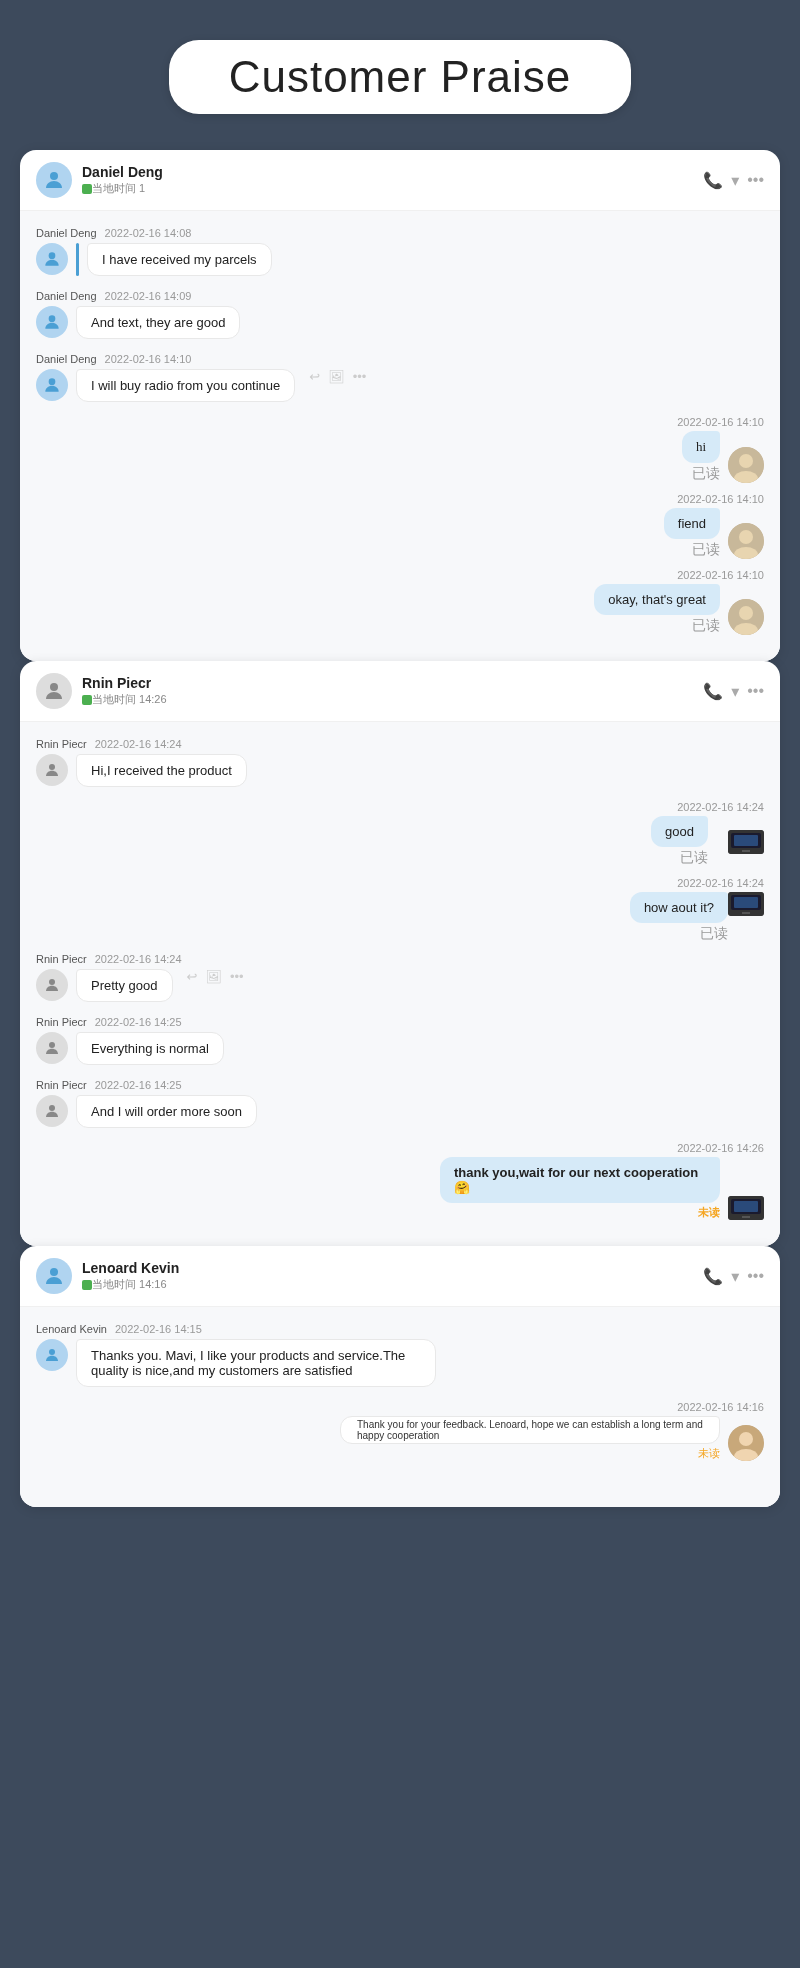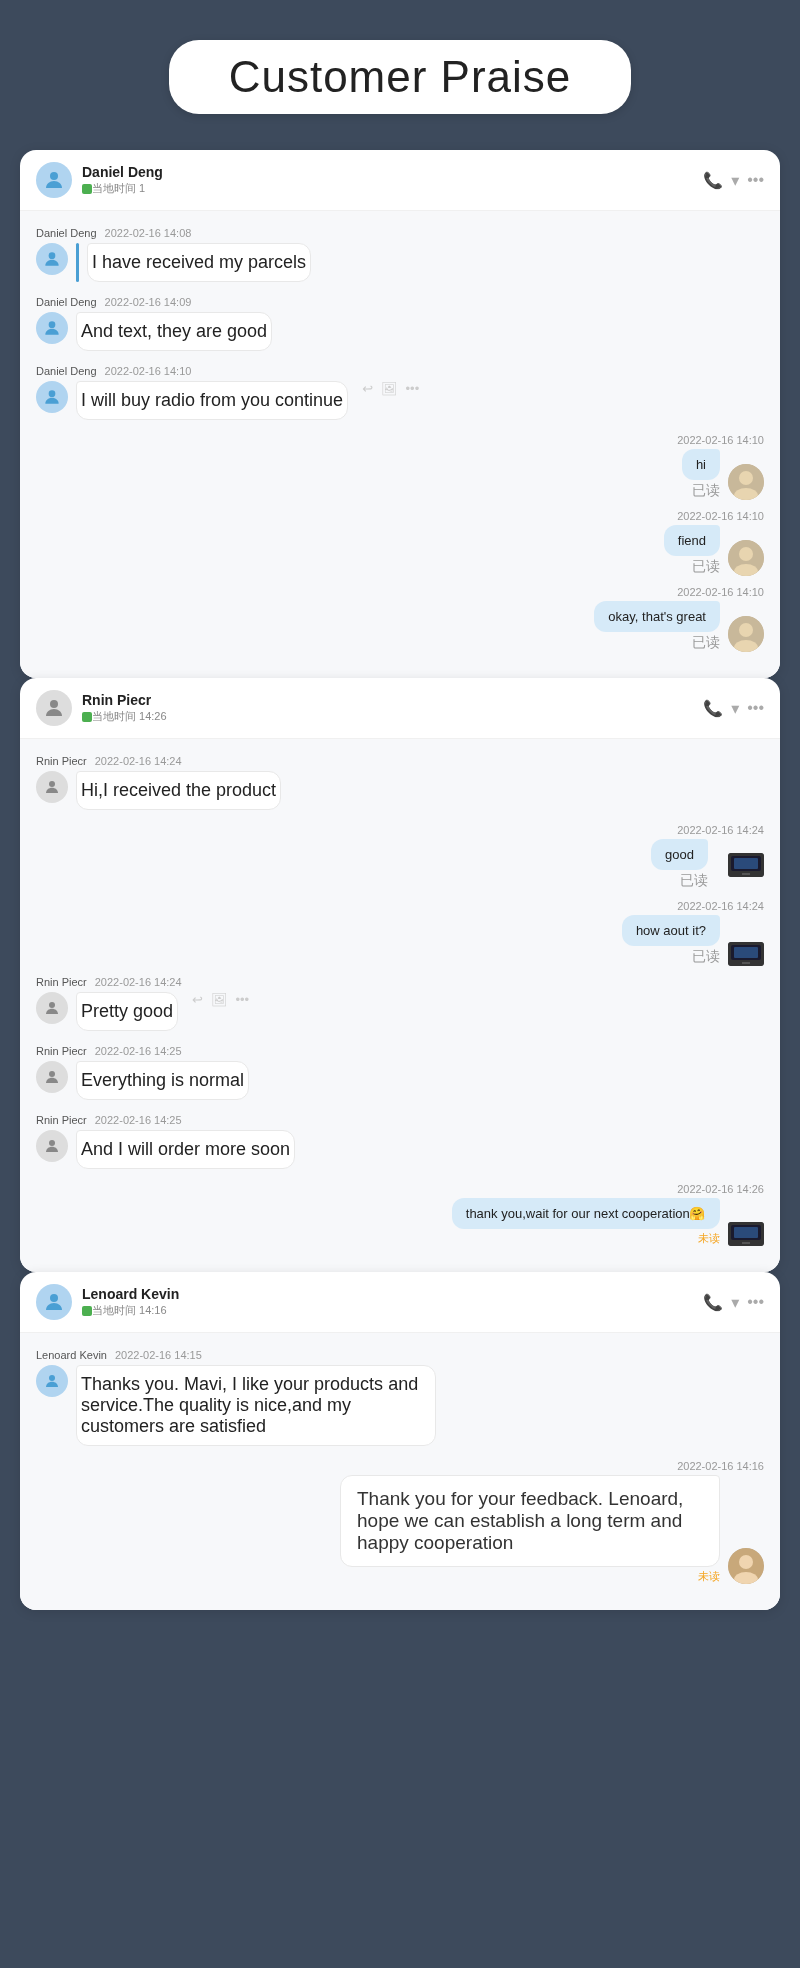--- a/index.html
+++ b/index.html
@@ -110,22 +110,22 @@
       color: #555;
     }
     .msg-row {
       display: flex;
       align-items: flex-start;
       gap: 8px;
     }
     .msg-bubble-left {
       background: white;
       border-radius: 4px 12px 12px 12px;
-      padding: 8px 4px;
-      font-size: 18px;
+      padding: 8px 14px;
+      font-size: 13px;
       color: #222;
       max-width: 320px;
       border: 1px solid #e8e8e8;
       position: relative;
     }
     .msg-bubble-right {
       background: #d6eaf8;
       border-radius: 12px 4px 12px 12px;
       padding: 8px 14px;
       font-size: 13px;
@@ -205,22 +205,22 @@
       display: flex;
       flex-direction: column;
       align-items: flex-end;
       margin-bottom: 10px;
     }
 
     
     .msg-bubble-right-large {
       background: white;
       border-radius: 12px 4px 12px 12px;
-      padding: 12px 16px;
-      font-size: 19px;
+      padding: 2px 16px;
+      font-size: 10px;
       color: #333;
       max-width: 380px;
       border: 1px solid #e8e8e8;
     }
   </style>
 </head>
 <body>
 
 <div class="page-title-wrapper">
   <div class="page-title-box">
@@ -301,21 +301,21 @@
         <div class="msg-bubble-left">I will buy radio from you continue</div>
         <span style="color:#ccc;font-size:13px;margin-left:6px;">↩</span>
         <span style="color:#ccc;font-size:13px;">🖼</span>
         <span style="color:#ccc;font-size:13px;">•••</span>
       </div>
     </div>
 
     <div class="right-msg-block">
       <div class="msg-time-right">2022-02-16 14:10</div>
       <div style="display:flex;align-items:flex-end;gap:8px;">
-        <div style="display:flex;flex-direction:column;align-items:flex-end;">
+        <div style="display:flex;flex-direction:column;align-items:flex-end;font-family:Liberation Serif, serif;">
           <div class="msg-bubble-right">hi</div>
           <div class="msg-read-status">已读</div>
         </div>
         <div class="right-avatar-circle">
           <svg viewBox="0 0 36 36" width="36" height="36">
             <circle cx="18" cy="18" r="18" fill="#c8b89a"></circle>
             <circle cx="18" cy="14" r="7" fill="#e8d5b0"></circle>
             <ellipse cx="18" cy="32" rx="12" ry="8" fill="#e8d5b0"></ellipse>
           </svg>
         </div>
@@ -411,21 +411,21 @@
             <rect x="3" y="3" width="30" height="15" rx="2" fill="#1a1a2e"></rect>
             <rect x="6" y="5" width="24" height="11" rx="1" fill="#2a4a7a"></rect>
             <rect x="14" y="20" width="8" height="2" fill="#555"></rect>
           </svg>
         </div>
       </div>
     </div>
 
     <div class="right-msg-block">
       <div class="msg-time-right">2022-02-16 14:24</div>
-      <div style="display:flex;align-items:flex-end;gap:8px;">
+      <div style="display:flex;align-items:flex-start;gap:0;">
         <div style="display:flex;flex-direction:column;align-items:flex-end;">
           <div class="msg-bubble-right">how aout it?</div>
           <div class="msg-read-status">已读</div>
         </div>
         <div class="product-avatar">
           <svg viewBox="0 0 36 24" width="36" height="24">
             <rect width="36" height="24" rx="3" fill="#333"></rect>
             <rect x="3" y="3" width="30" height="15" rx="2" fill="#1a1a2e"></rect>
             <rect x="6" y="5" width="24" height="11" rx="1" fill="#2a4a7a"></rect>
             <rect x="14" y="20" width="8" height="2" fill="#555"></rect>
@@ -480,21 +480,21 @@
             <circle cx="12" cy="8" r="4"></circle>
             <path d="M4 20c0-4 3.6-7 8-7s8 3 8 7"></path>
           </svg>
         </div>
         <div class="msg-bubble-left">And I will order more soon</div>
       </div>
     </div>
 
     <div class="right-msg-block">
       <div class="msg-time-right">2022-02-16 14:26</div>
-      <div style="display:flex;align-items:flex-end;gap:8px;">
+      <div style="display:flex;align-items:flex-end;gap:8px;font-weight:bold;">
         <div style="display:flex;flex-direction:column;align-items:flex-end;">
           <div class="msg-bubble-right">thank you,wait for our next cooperation🤗</div>
           <div class="msg-unread-status">未读</div>
         </div>
         <div class="product-avatar">
           <svg viewBox="0 0 36 24" width="36" height="24">
             <rect width="36" height="24" rx="3" fill="#333"></rect>
             <rect x="3" y="3" width="30" height="15" rx="2" fill="#1a1a2e"></rect>
             <rect x="6" y="5" width="24" height="11" rx="1" fill="#2a4a7a"></rect>
             <rect x="14" y="20" width="8" height="2" fill="#555"></rect>

